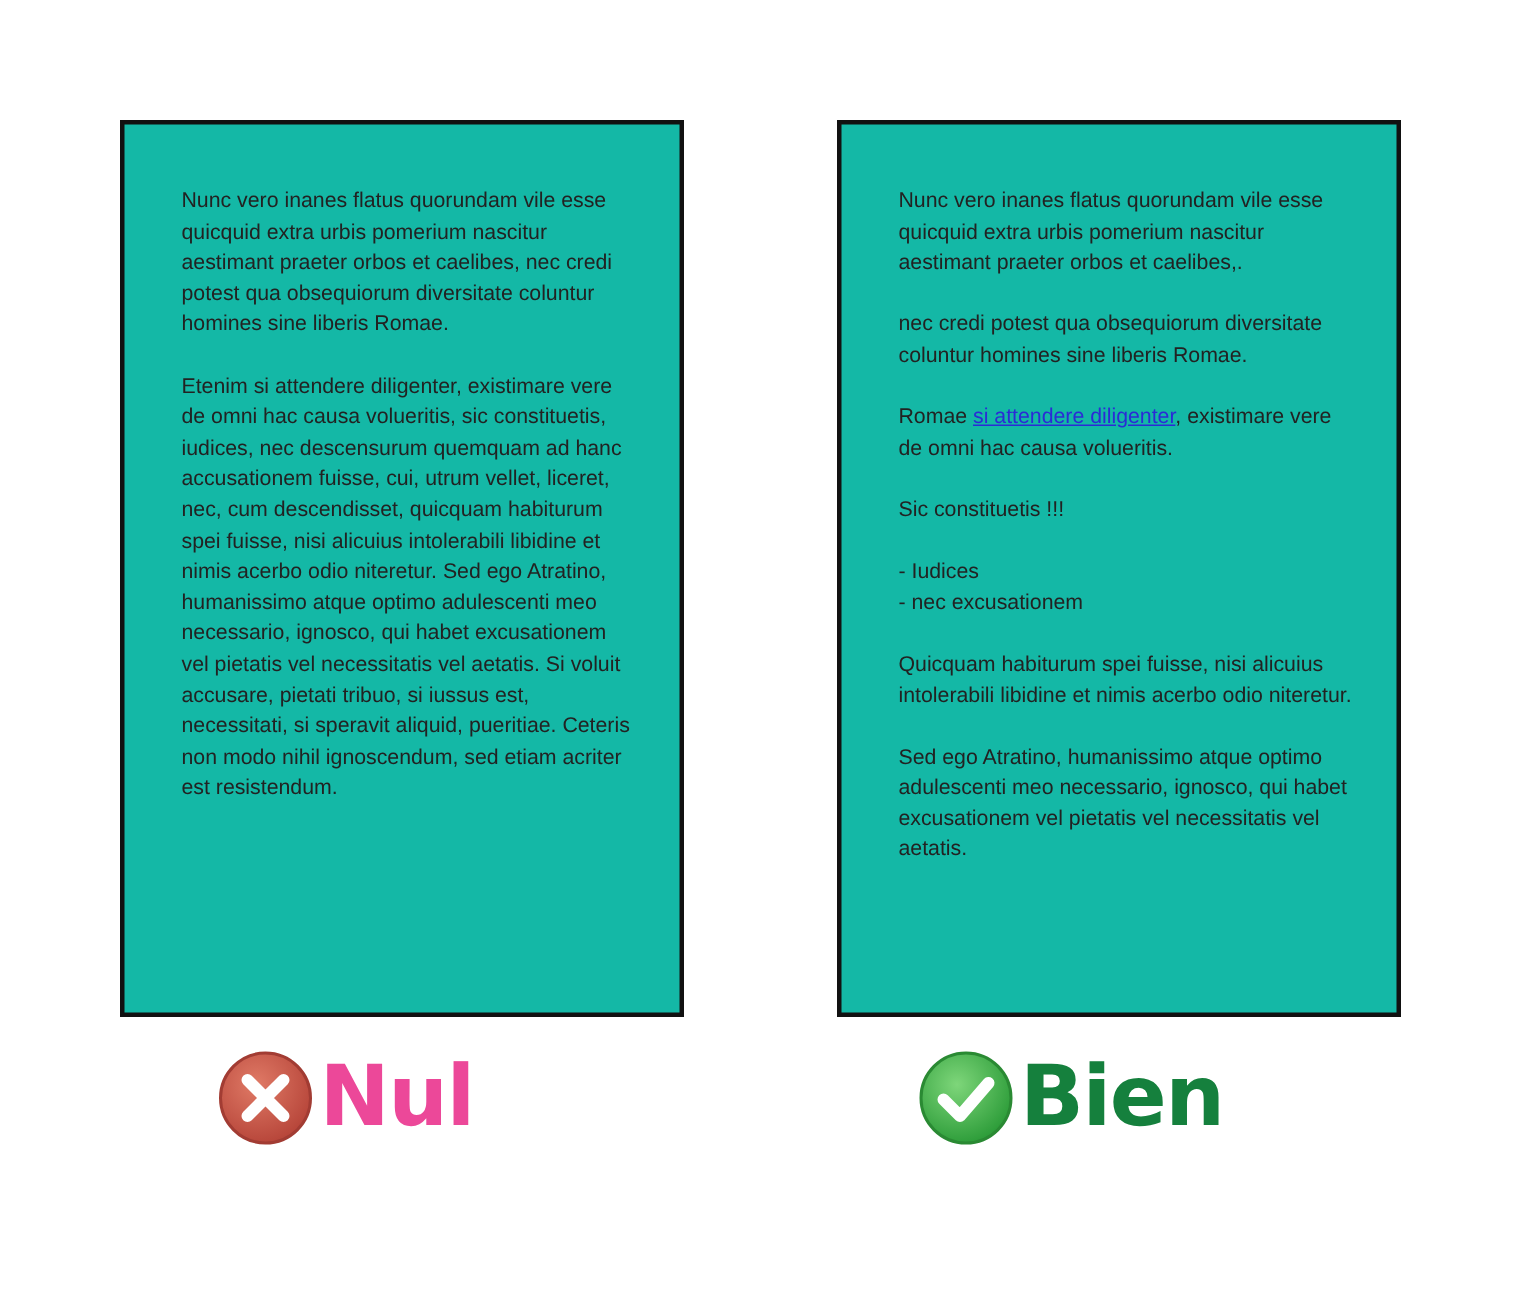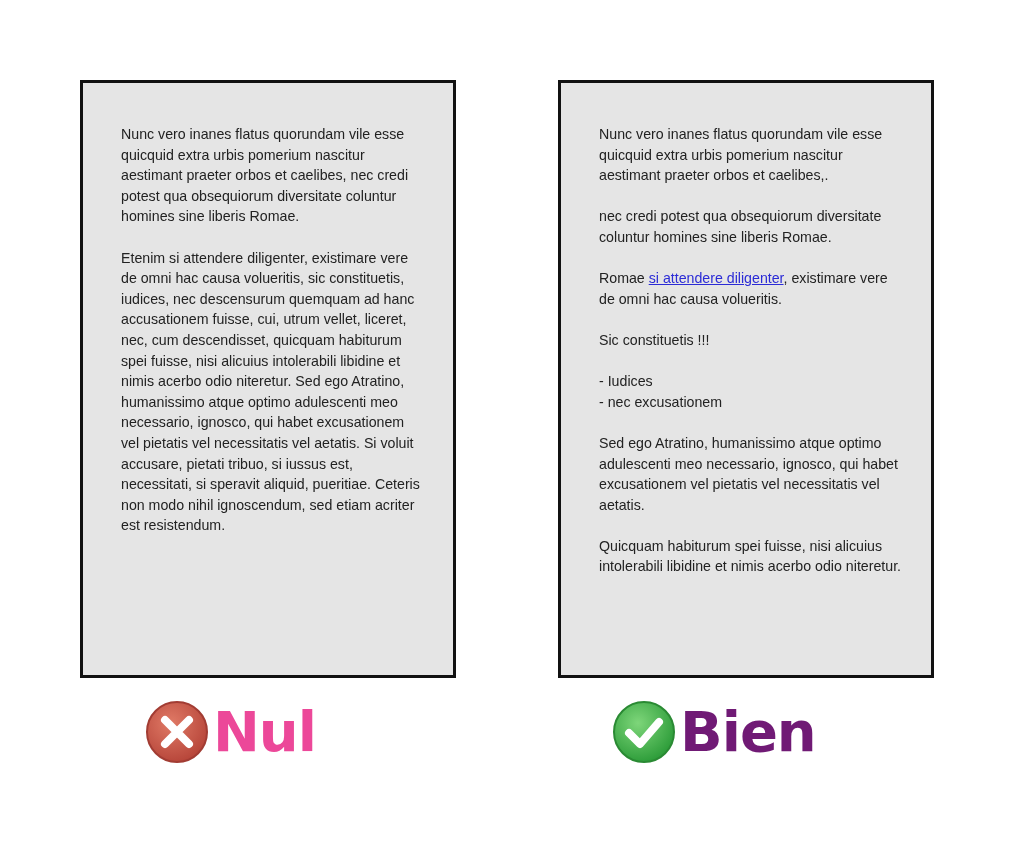--- a/index.html
+++ b/index.html
@@ -1,53 +1,53 @@
 <!DOCTYPE html>
 <html><head>
 <meta charset="utf-8">
 <style>
   html, body { margin:0; padding:0; background:#ffffff; }
   body { width:1024px; height:863px; position:relative; overflow:hidden;
          font-family:"Liberation Sans", "DejaVu Sans", sans-serif; color:#222; }
   .panel { position:absolute; top:80px; width:370px; height:592px;
-           border:3px solid #111; background:#e5e5e5; box-sizing:content-box; }
+           border:3px solid #111; background:#14b8a6; box-sizing:content-box; }
   .panel.left { left:80px; }
   .panel.right { left:558px; }
   .content { position:absolute; left:38px; top:41px; width:305px;
              font-size:14.2px; line-height:20.6px; color:#222; }
   .content p { margin:0 0 20.6px 0; }
   .content a { color:#2b2bd6; text-decoration:underline; }
   .verdict { position:absolute; top:700px; display:flex; align-items:center; }
   .verdict.bad { left:145px; }
   .verdict.good { left:612px; }
   .verdict .label { font-family:"DejaVu Sans", sans-serif; font-weight:bold;
                     font-size:56px; letter-spacing:-1px; line-height:1; margin-left:4px; }
   .verdict.bad .label { color:#ec4899; }
-  .verdict.good .label { color:#701a75; }
+  .verdict.good .label { color:#15803d; }
   .verdict svg { display:block; }
 </style>
 </head>
 <body>
 
 <div class="panel left">
   <div class="content">
     <p>Nunc vero inanes flatus quorundam vile esse quicquid extra urbis pomerium nascitur aestimant praeter orbos et caelibes, nec credi potest qua obsequiorum diversitate coluntur homines sine liberis Romae.</p>
     <p>Etenim si attendere diligenter, existimare vere de omni hac causa volueritis, sic constituetis, iudices, nec descensurum quemquam ad hanc accusationem fuisse, cui, utrum vellet, liceret, nec, cum descendisset, quicquam habiturum spei fuisse, nisi alicuius intolerabili libidine et nimis acerbo odio niteretur. Sed ego Atratino, humanissimo atque optimo adulescenti meo necessario, ignosco, qui habet excusationem vel pietatis vel necessitatis vel aetatis. Si voluit accusare, pietati tribuo, si iussus est, necessitati, si speravit aliquid, pueritiae. Ceteris non modo nihil ignoscendum, sed etiam acriter est resistendum.</p>
   </div>
 </div>
 
 <div class="panel right">
   <div class="content">
     <p>Nunc vero inanes flatus quorundam vile esse quicquid extra urbis pomerium nascitur aestimant praeter orbos et caelibes,.</p>
     <p>nec credi potest qua obsequiorum diversitate coluntur homines sine liberis Romae.</p>
     <p><span>Romae </span><a href="#">si attendere diligenter</a><span>, existimare vere de omni hac causa volueritis.</span></p>
     <p>Sic constituetis !!!</p>
     <p><span>- Iudices</span><br><span>- nec excusationem</span><br></p>
+    <p>Quicquam habiturum spei fuisse, nisi alicuius intolerabili libidine et nimis acerbo odio niteretur.</p>
     <p>Sed ego Atratino, humanissimo atque optimo adulescenti meo necessario, ignosco, qui habet excusationem vel pietatis vel necessitatis vel aetatis.</p>
-    <p>Quicquam habiturum spei fuisse, nisi alicuius intolerabili libidine et nimis acerbo odio niteretur.</p>
   </div>
 </div>
 
 <div class="verdict bad">
   <span>
     <svg width="64" height="64" viewBox="0 0 64 64">
       <defs>
         <radialGradient id="rg" cx="40%" cy="35%" r="65%">
           <stop offset="0%" stop-color="#e07a66"></stop>
           <stop offset="100%" stop-color="#b8473b"></stop>

